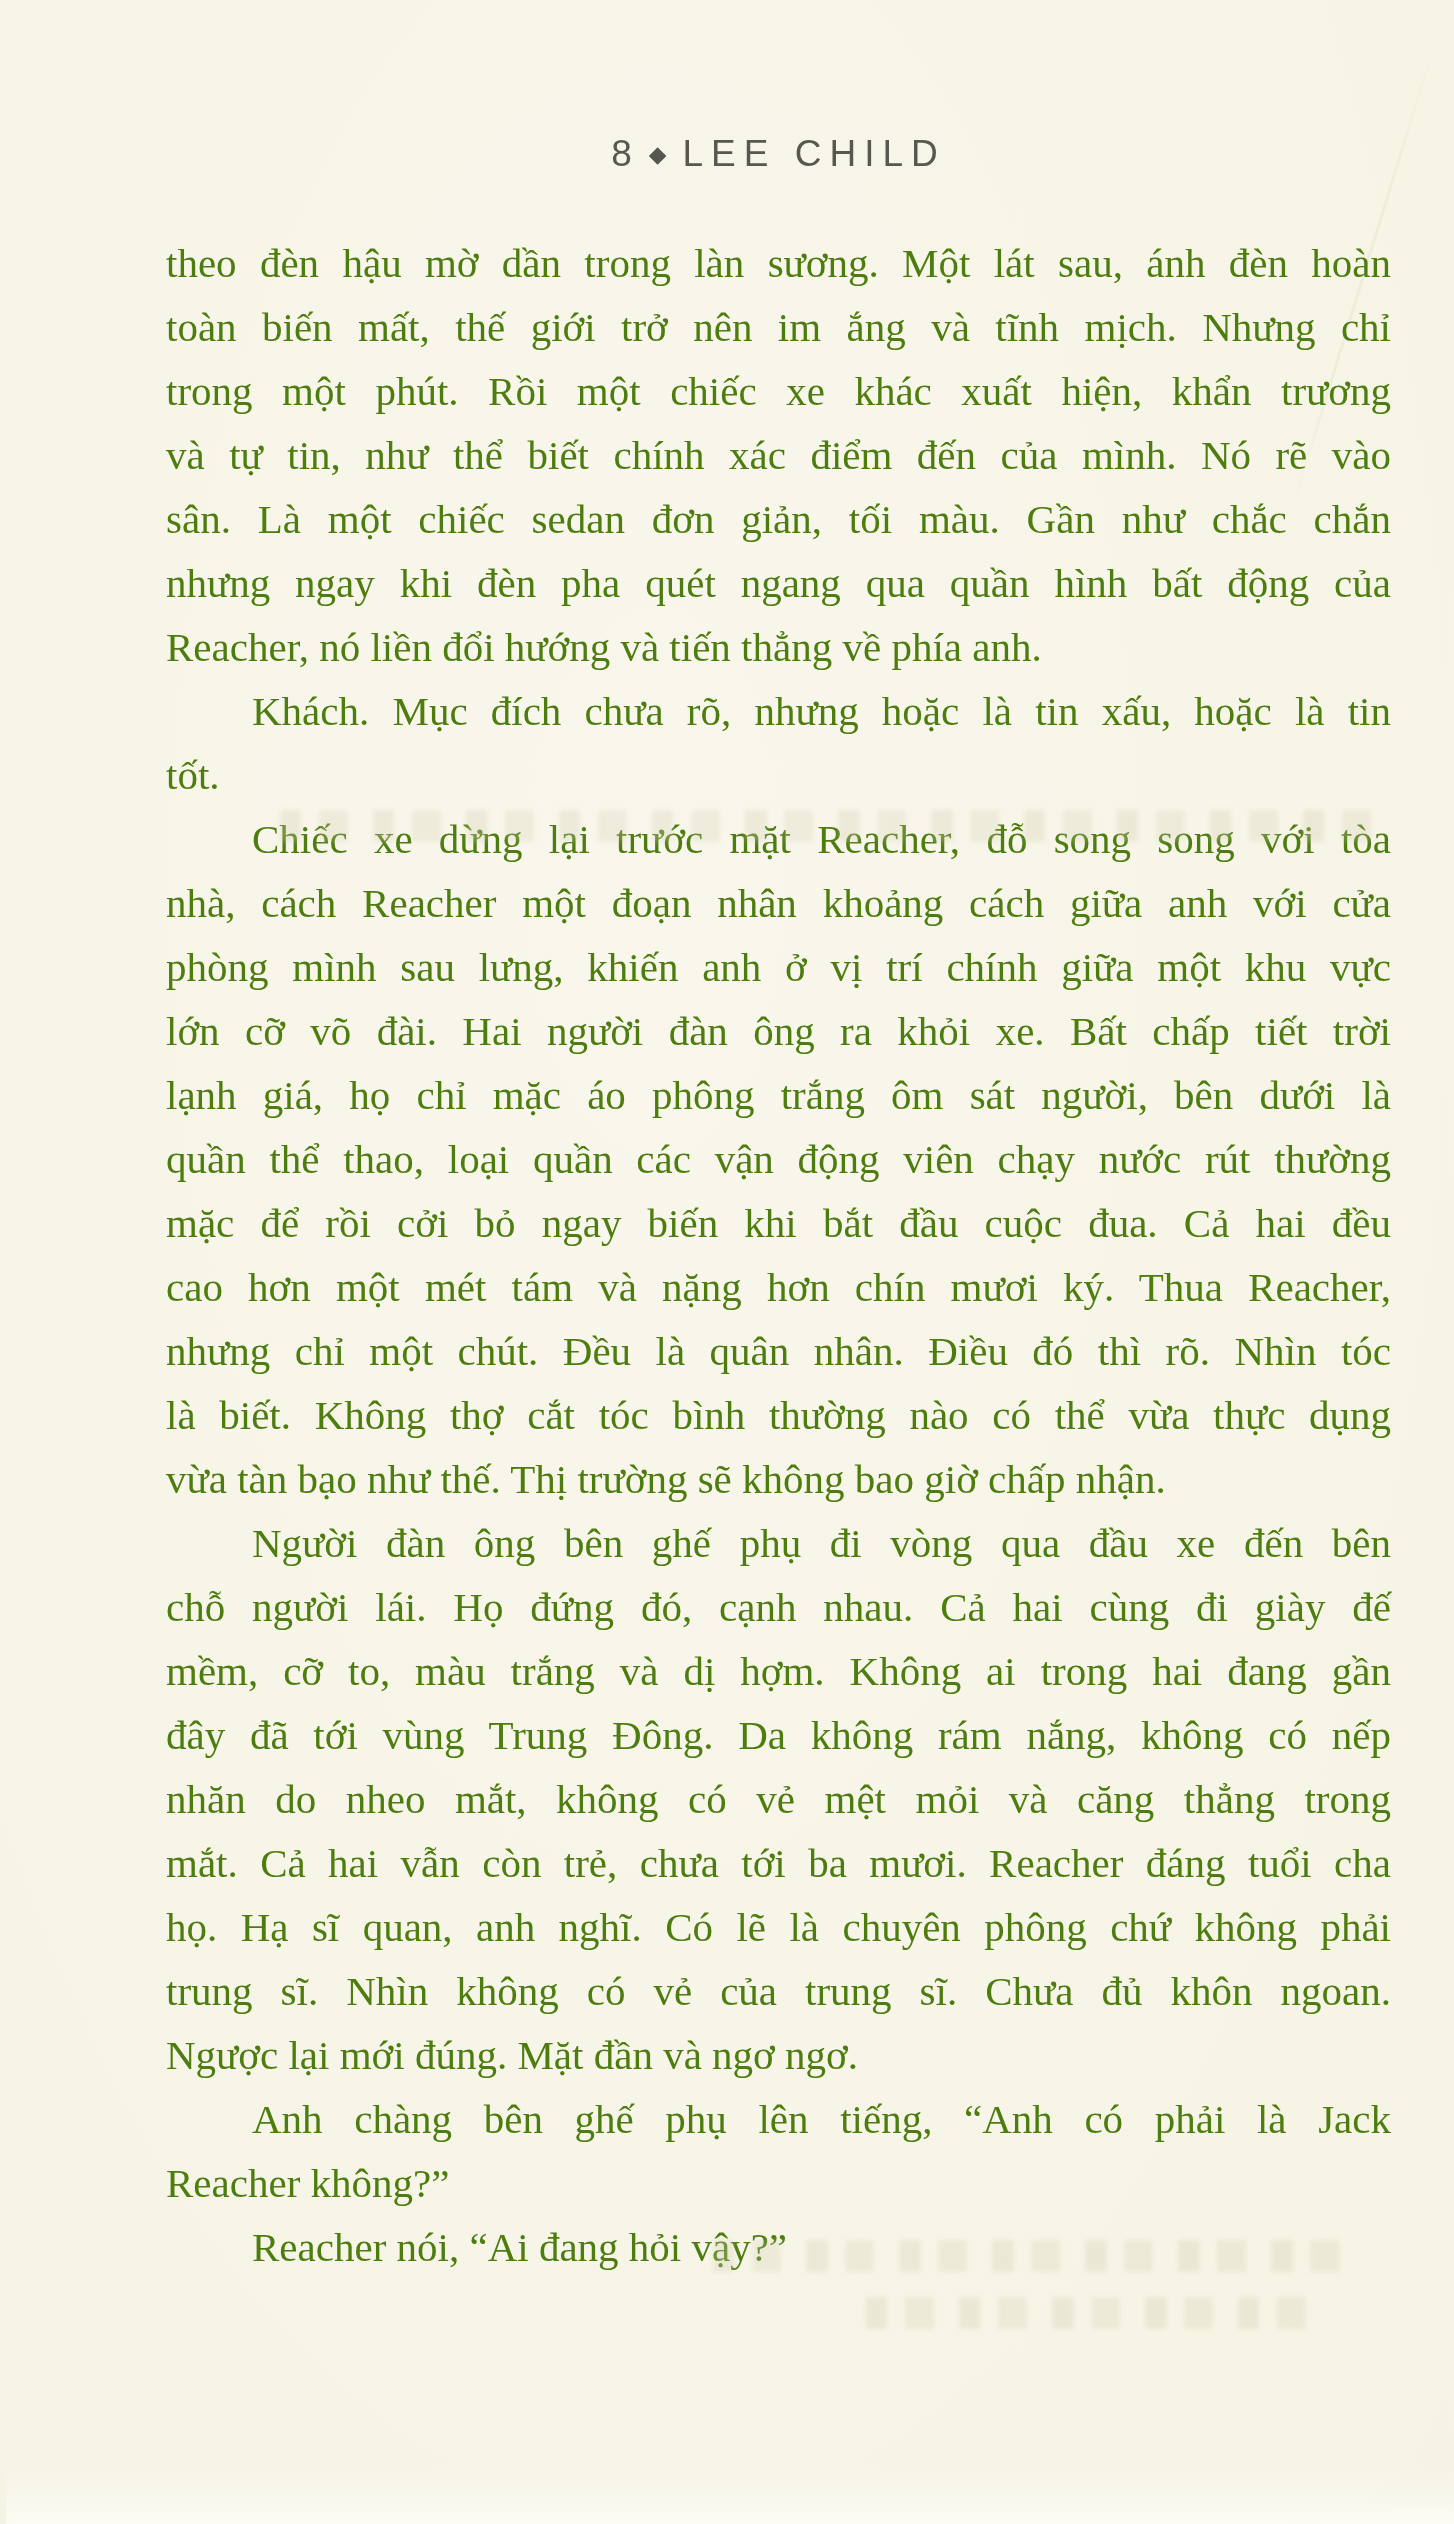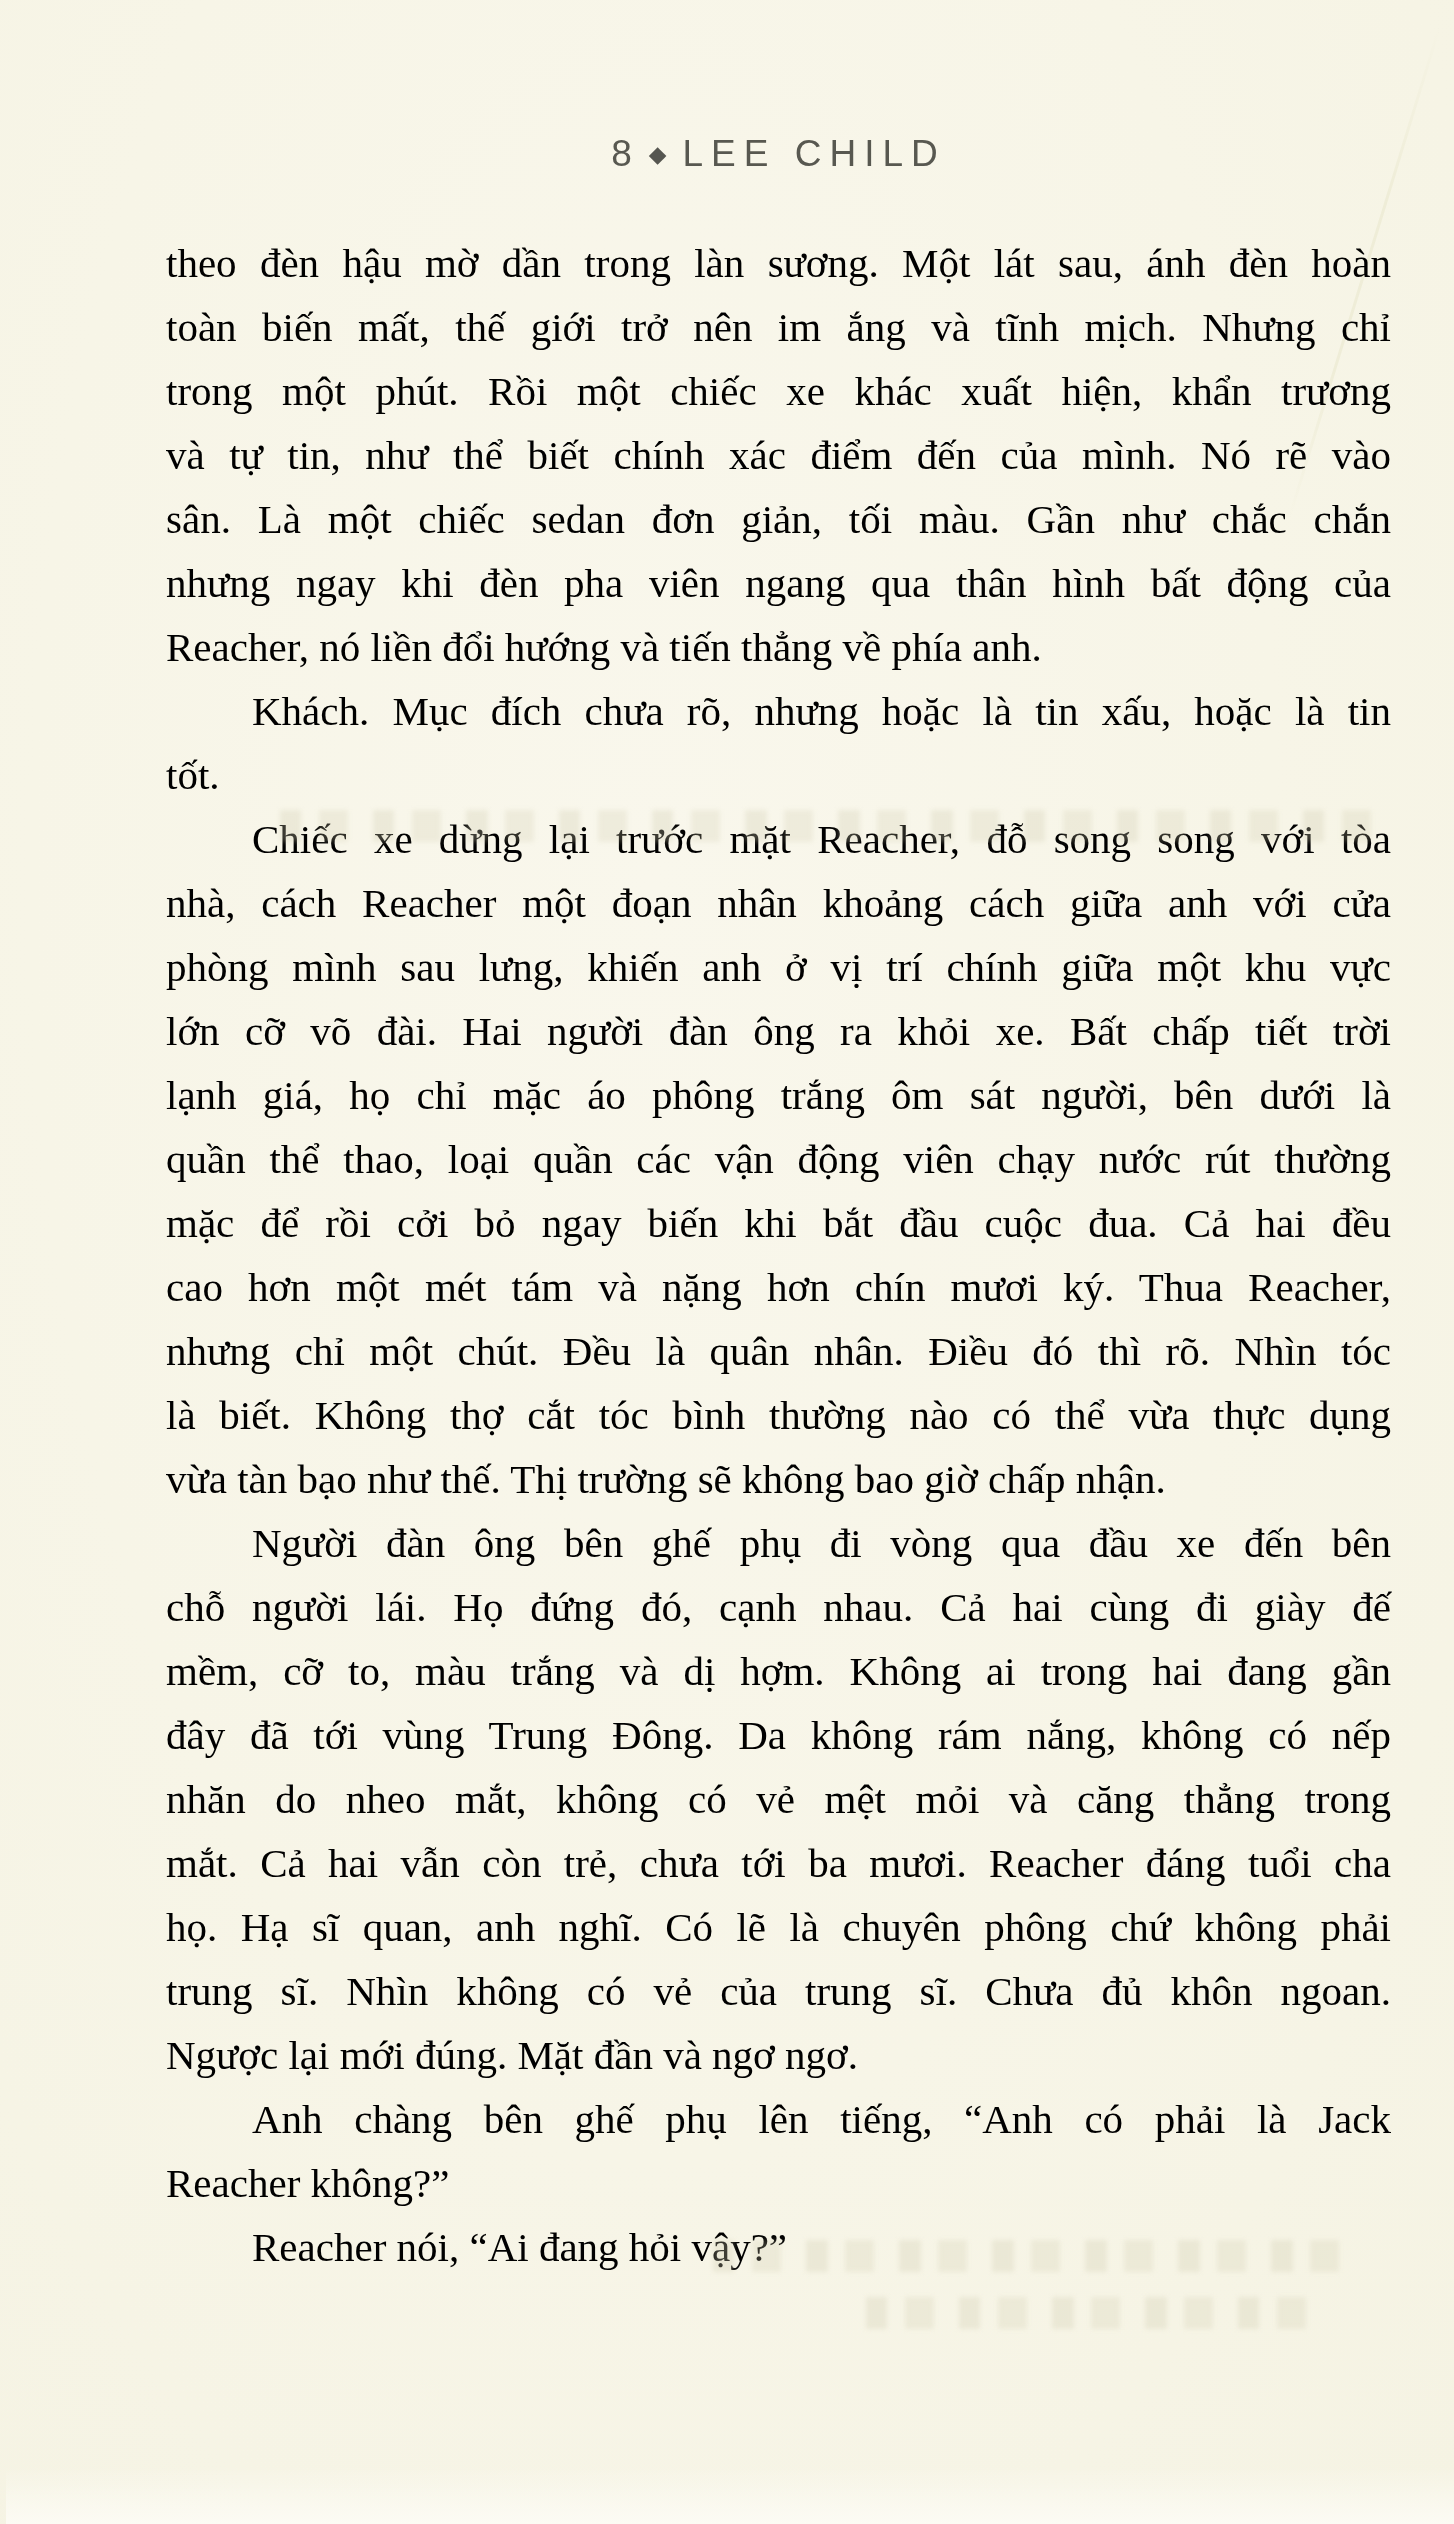--- a/index.html
+++ b/index.html
@@ -42,21 +42,21 @@
     color: #565650;
   }
   
   .body-text {
     position: absolute;
     top: 231px;
     left: 160px;
     width: 1225px;
     font-size: 41px;
     line-height: 64px;
-    color: #000000;
+    color: #4d7c0f;
     text-rendering: optimizeLegibility;
   }
   .line {
     height: 64px;
     white-space: nowrap;
     text-align: justify;
     text-align-last: justify;
     text-justify: inter-word;
   }
   .line.para-end {
@@ -118,21 +118,21 @@
   <div class="running-head">
     <span>8</span><span class="diamond">◆</span><span>LEE CHILD</span>
   </div>
 
   <div class="body-text">
       <div class="line">theo đèn hậu mờ dần trong làn sương. Một lát sau, ánh đèn hoàn</div>
       <div class="line">toàn biến mất, thế giới trở nên im ắng và tĩnh mịch. Nhưng chỉ</div>
       <div class="line">trong một phút. Rồi một chiếc xe khác xuất hiện, khẩn trương</div>
       <div class="line">và tự tin, như thể biết chính xác điểm đến của mình. Nó rẽ vào</div>
       <div class="line">sân. Là một chiếc sedan đơn giản, tối màu. Gần như chắc chắn</div>
-      <div class="line">nhưng ngay khi đèn pha viên ngang qua thân hình bất động của</div>
+      <div class="line">nhưng ngay khi đèn pha quét ngang qua quần hình bất động của</div>
       <div class="line para-end">Reacher, nó liền đổi hướng và tiến thẳng về phía anh.</div>
       <div class="line indent">Khách. Mục đích chưa rõ, nhưng hoặc là tin xấu, hoặc là tin</div>
       <div class="line para-end">tốt.</div>
       <div class="line indent">Chiếc xe dừng lại trước mặt Reacher, đỗ song song với tòa</div>
       <div class="line">nhà, cách Reacher một đoạn nhân khoảng cách giữa anh với cửa</div>
       <div class="line">phòng mình sau lưng, khiến anh ở vị trí chính giữa một khu vực</div>
       <div class="line">lớn cỡ võ đài. Hai người đàn ông ra khỏi xe. Bất chấp tiết trời</div>
       <div class="line">lạnh giá, họ chỉ mặc áo phông trắng ôm sát người, bên dưới là</div>
       <div class="line">quần thể thao, loại quần các vận động viên chạy nước rút thường</div>
       <div class="line">mặc để rồi cởi bỏ ngay biến khi bắt đầu cuộc đua. Cả hai đều</div>

